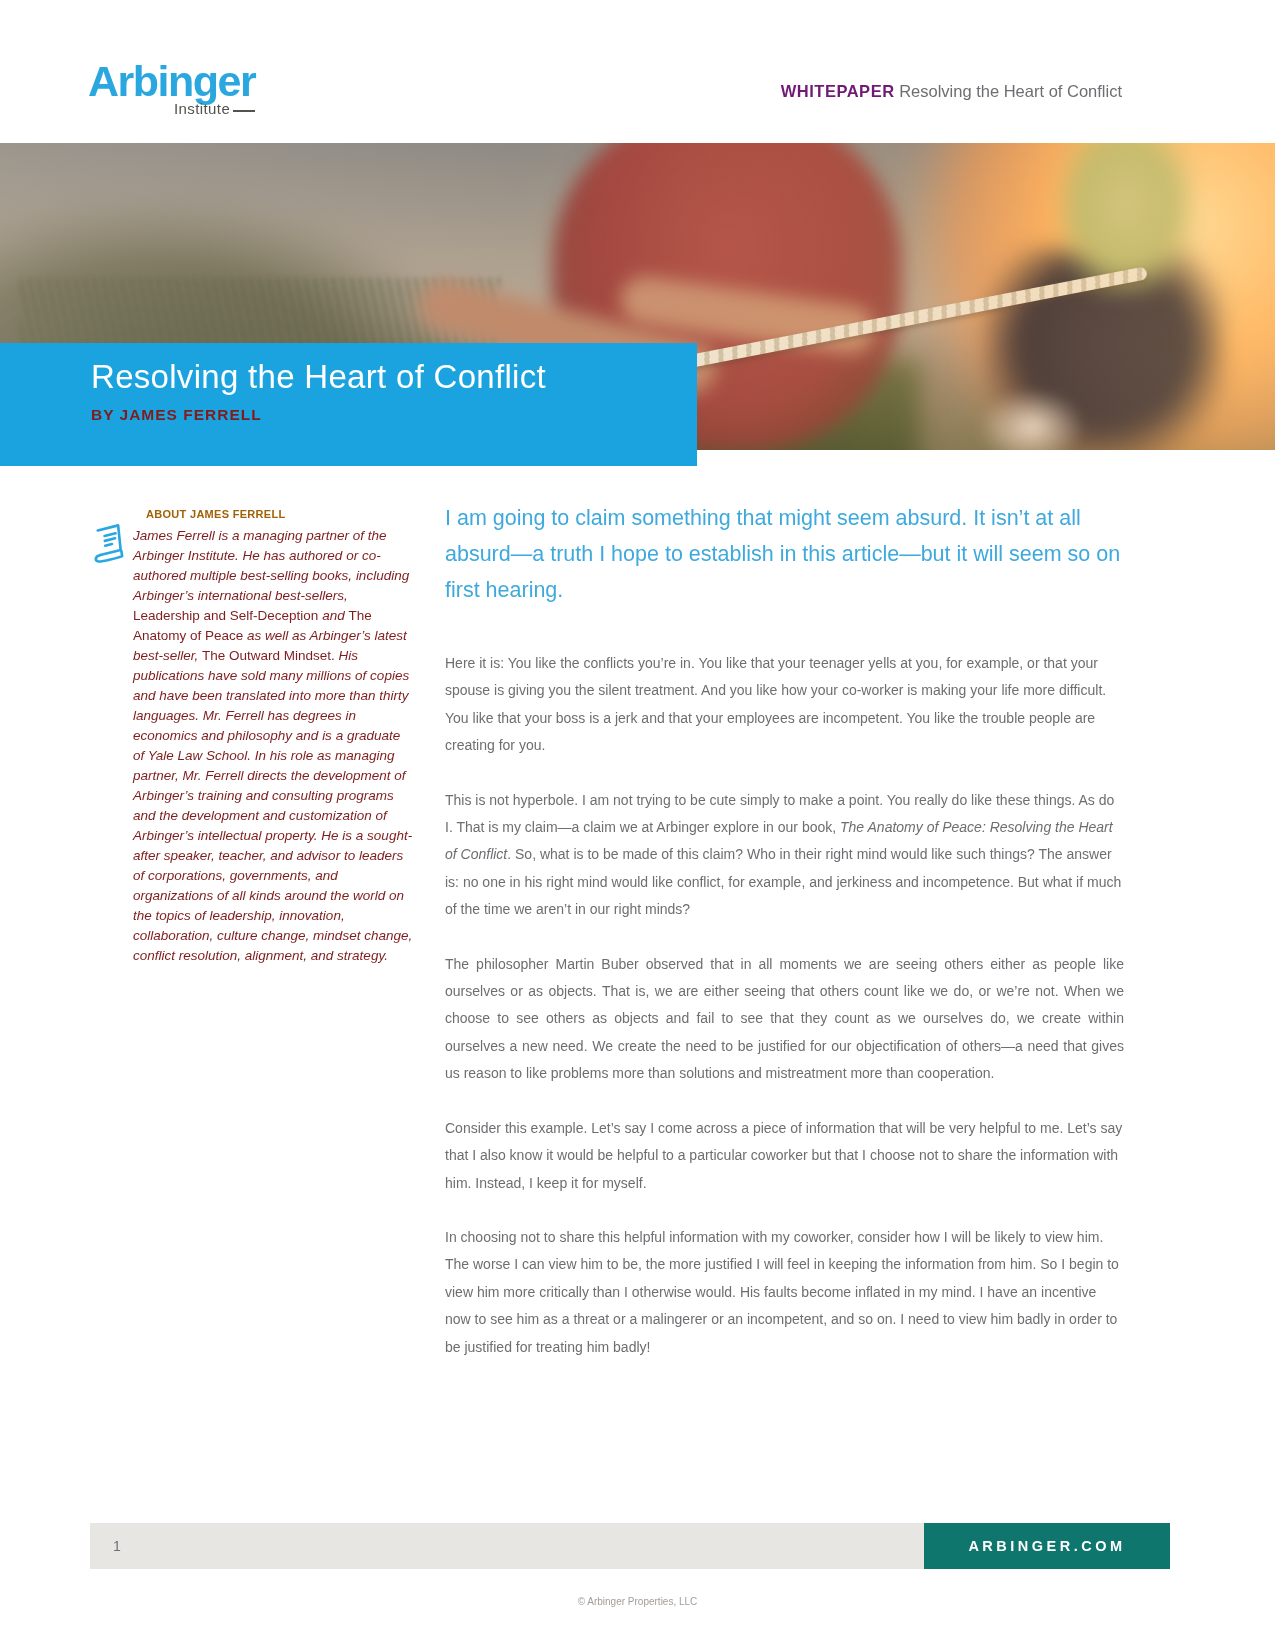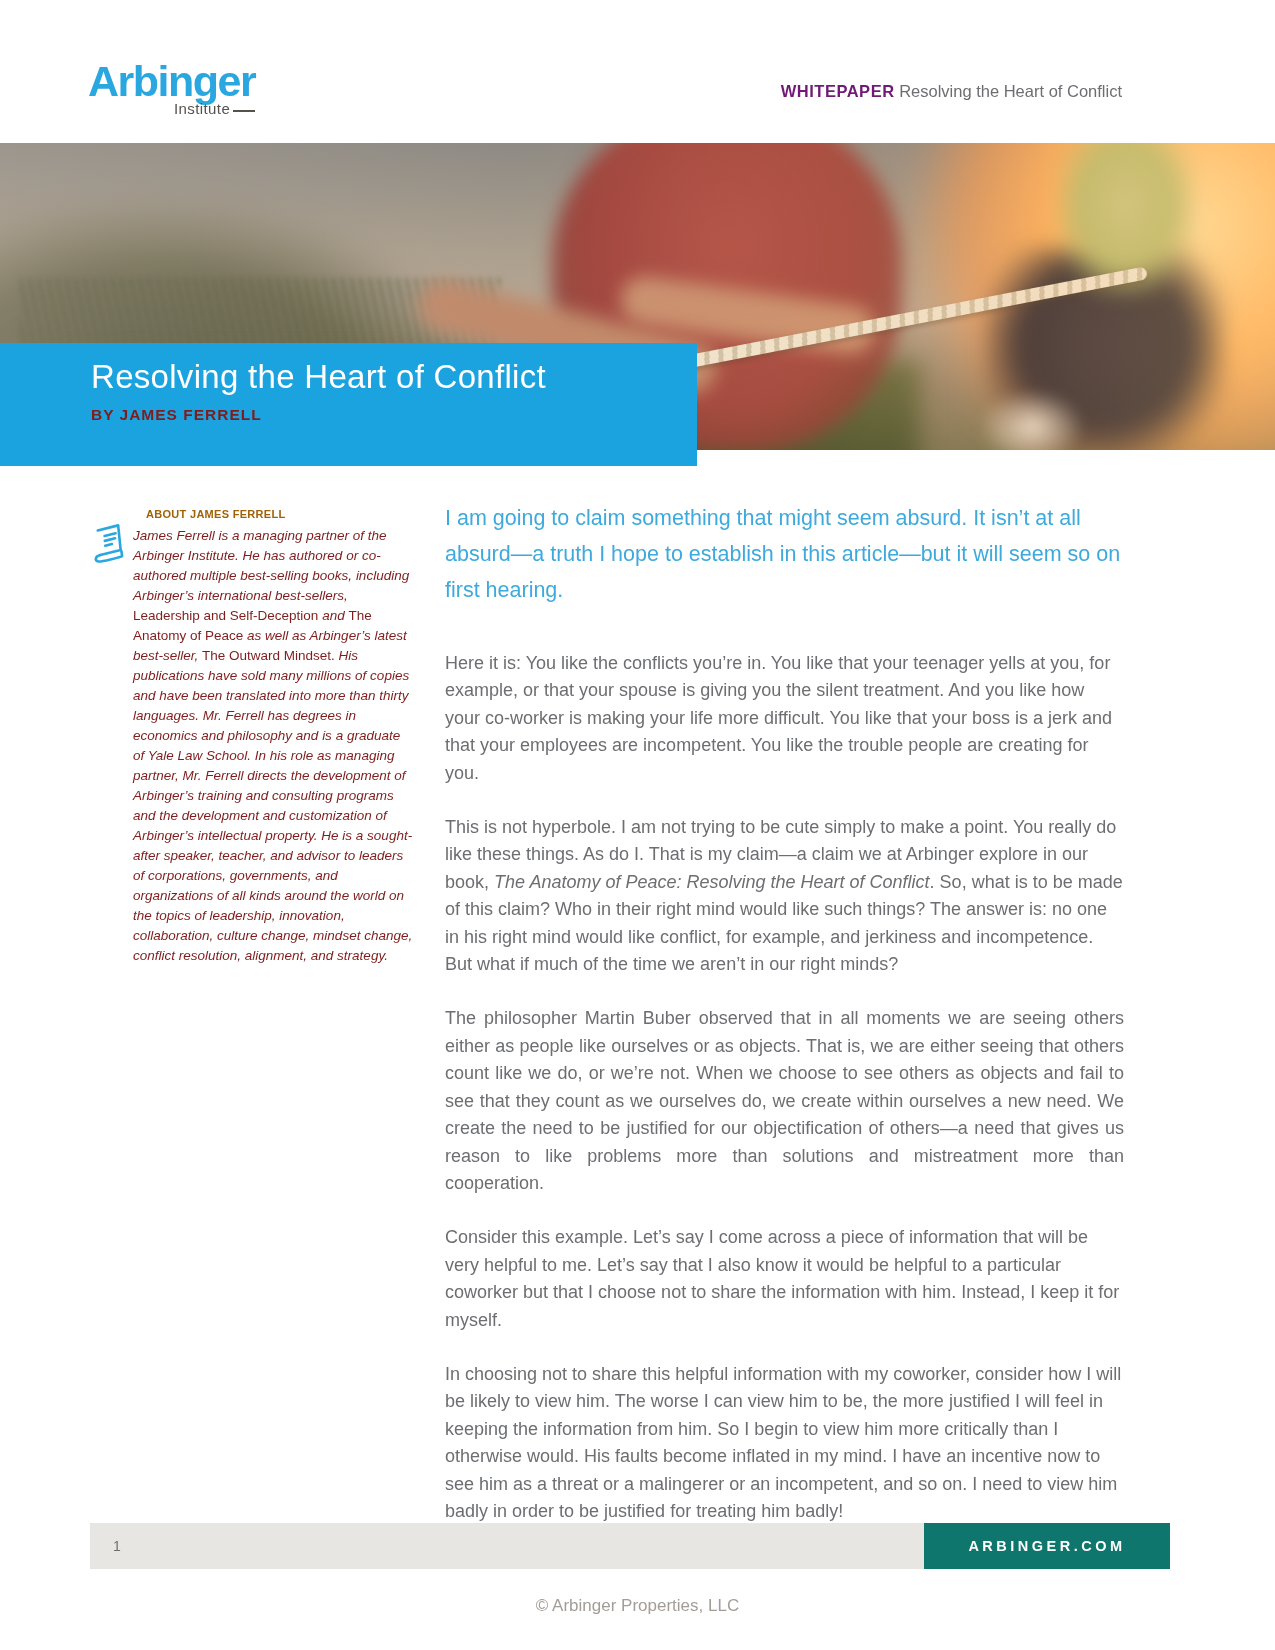--- a/index.html
+++ b/index.html
@@ -47,30 +47,30 @@
   .doc-title{margin:0;font-size:33px;font-weight:300;letter-spacing:.3px;color:#fff;}
   .byline{margin-top:10px;font-size:15.5px;font-weight:700;letter-spacing:1px;color:#7f1d1d;}
   
   .sidebar{position:absolute;left:88px;top:508px;width:328px;}
   .sidebar-icon{position:absolute;left:0;top:11px;}
   .sidebar-head{margin:0 0 0 58px;font-size:11px;font-weight:700;color:#a16207;letter-spacing:.3px;}
   .bio{margin:6px 0 0 45px;width:280px;font-size:13.5px;line-height:20px;color:#7f1d1d;}
   
   .main{position:absolute;left:445px;top:500px;width:679px;}
   .intro{margin:0 0 42px 0;font-size:21.5px;line-height:36px;color:#3ea9dc;}
-  .body-p{margin:0 0 27px 0;font-size:18px;line-height:27.4px;color:#6d6e71;}
+  .body-p{margin:0 0 27px 0;font-size:14px;line-height:27.4px;color:#6d6e71;}
   .body-p.justify{text-align:justify;}
   .it{font-style:italic;}
   .rm{font-style:normal;}
   
   .footer-bar{position:absolute;left:90px;top:1523px;width:834px;height:46px;background:#e8e6e3;
     display:flex;align-items:center;box-sizing:border-box;padding-left:23px;font-size:14px;color:#6d6e71;}
   .footer-site{position:absolute;left:924px;top:1523px;width:246px;height:46px;background:#0f766e;color:#fff;
     display:flex;align-items:center;justify-content:center;font-size:14.5px;font-weight:700;letter-spacing:3.5px;cursor:pointer;}
-  .copyright{position:absolute;top:1596px;left:0;width:100%;text-align:center;font-size:17px;color:#a39d97;}
+  .copyright{position:absolute;top:1596px;left:0;width:100%;text-align:center;font-size:10px;color:#a39d97;}
 </style>
 </head>
 <body>
 
 <div class="header">
   <div class="logo">
     <div class="logo-name">Arbinger</div>
     <div class="logo-sub"><span>Institute</span><span class="logo-rule"></span></div>
   </div>
   <div class="kicker">

